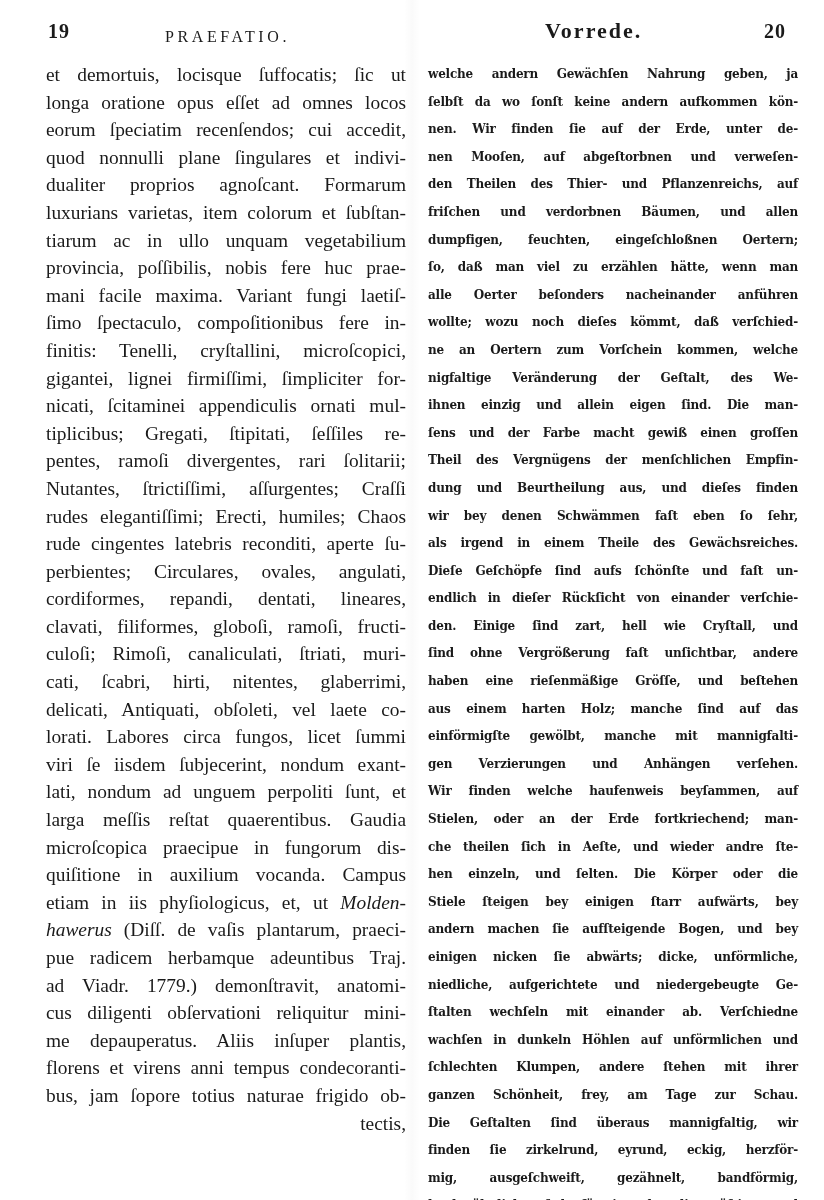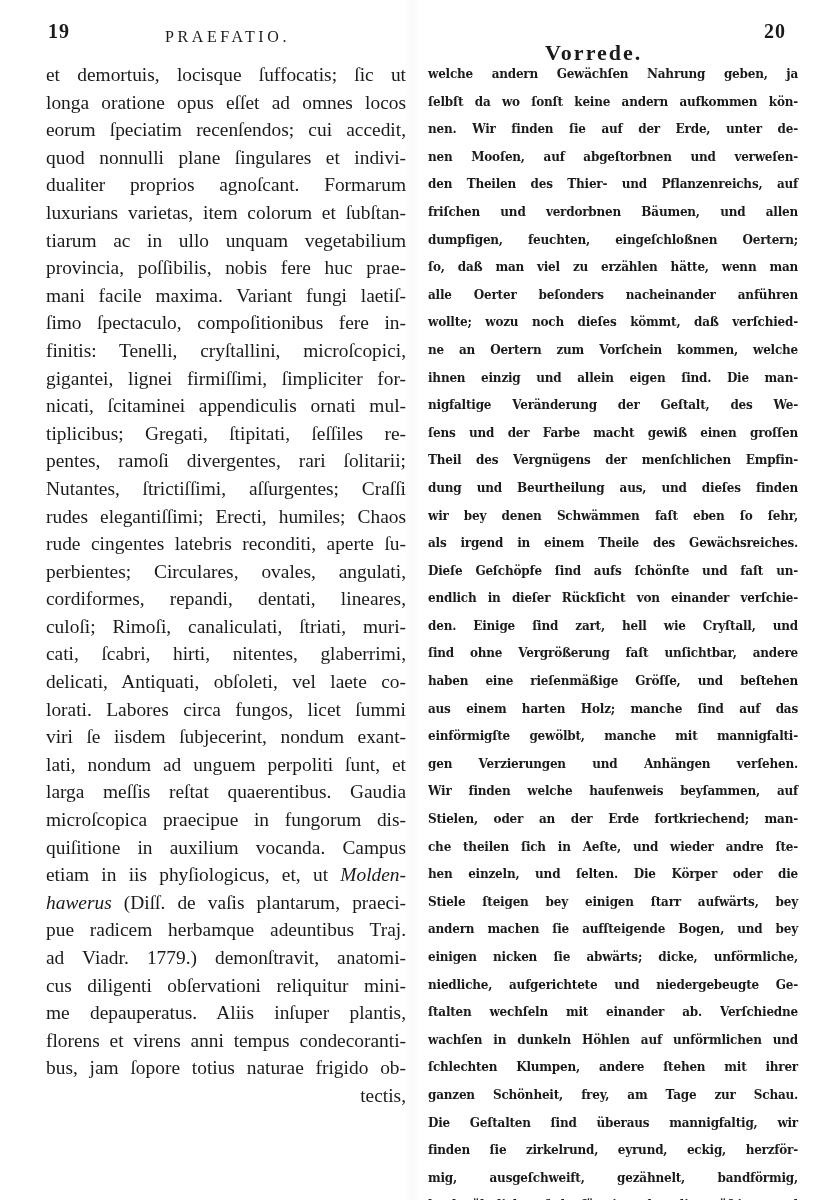--- a/index.html
+++ b/index.html
@@ -40,21 +40,21 @@
     font-family: "Liberation Serif", "DejaVu Serif", serif;
     font-size: 20px;
     font-weight: bold;
     letter-spacing: 1px;
     text-align: center;
   }
   .page-left .page-number { left: 48px; }
   .page-right .page-number { right: 38px; }
   .header-title {
     position: absolute;
-    top: 22px;
+    top: 0;
     font-family: "Liberation Serif", "DejaVu Serif", serif;
   }
   .page-left .header-title {
     left: 165px;
     font-size: 16px;
     letter-spacing: 3.6px;
     top: 10px;
   }
   .page-right .header-title {
     left: 133px;
@@ -128,20 +128,21 @@
       <span class="line">finitis: Tenelli, cryſtallini, microſcopici,</span>
       <span class="line">gigantei, lignei firmiſſimi, ſimpliciter for-</span>
       <span class="line">nicati, ſcitaminei appendiculis ornati mul-</span>
       <span class="line">tiplicibus; Gregati, ſtipitati, ſeſſiles re-</span>
       <span class="line">pentes, ramoſi divergentes, rari ſolitarii;</span>
       <span class="line">Nutantes, ſtrictiſſimi, aſſurgentes; Craſſi</span>
       <span class="line">rudes elegantiſſimi; Erecti, humiles; Chaos</span>
       <span class="line">rude cingentes latebris reconditi, aperte ſu-</span>
       <span class="line">perbientes; Circulares, ovales, angulati,</span>
       <span class="line">cordiformes, repandi, dentati, lineares,</span>
+      <span class="line">clavati, filiformes, globoſi, ramoſi, fructi-</span>
       <span class="line">culoſi; Rimoſi, canaliculati, ſtriati, muri-</span>
       <span class="line">cati, ſcabri, hirti, nitentes, glaberrimi,</span>
       <span class="line">delicati, Antiquati, obſoleti, vel laete co-</span>
       <span class="line">lorati. Labores circa fungos, licet ſummi</span>
       <span class="line">viri ſe iisdem ſubjecerint, nondum exant-</span>
       <span class="line">lati, nondum ad unguem perpoliti ſunt, et</span>
       <span class="line">larga meſſis reſtat quaerentibus. Gaudia</span>
       <span class="line">microſcopica praecipue in fungorum dis-</span>
       <span class="line">quiſitione in auxilium vocanda. Campus</span>
       <span class="line">etiam in iis phyſiologicus, et, ut <span class="it">Molden-</span></span>
@@ -168,22 +169,22 @@
       <span class="line">ſelbſt da wo ſonſt keine andern aufkommen kön-</span>
       <span class="line">nen. Wir finden ſie auf der Erde, unter de-</span>
       <span class="line">nen Mooſen, auf abgeſtorbnen und verweſen-</span>
       <span class="line">den Theilen des Thier- und Pflanzenreichs, auf</span>
       <span class="line">friſchen und verdorbnen Bäumen, und allen</span>
       <span class="line">dumpfigen, feuchten, eingeſchloßnen Oertern;</span>
       <span class="line">ſo, daß man viel zu erzählen hätte, wenn man</span>
       <span class="line">alle Oerter beſonders nacheinander anführen</span>
       <span class="line">wollte; wozu noch dieſes kömmt, daß verſchied-</span>
       <span class="line">ne an Oertern zum Vorſchein kommen, welche</span>
+      <span class="line">nigfaltige Veränderung der Geſtalt, des We-</span>
       <span class="line">ihnen einzig und allein eigen ſind. Die man-</span>
-      <span class="line">nigfaltige Veränderung der Geſtalt, des We-</span>
       <span class="line">ſens und der Farbe macht gewiß einen groſſen</span>
       <span class="line">Theil des Vergnügens der menſchlichen Empfin-</span>
       <span class="line">dung und Beurtheilung aus, und dieſes finden</span>
       <span class="line">wir bey denen Schwämmen faſt eben ſo ſehr,</span>
       <span class="line">als irgend in einem Theile des Gewächsreiches.</span>
       <span class="line">Dieſe Geſchöpfe ſind aufs ſchönſte und faſt un-</span>
       <span class="line">endlich in dieſer Rückſicht von einander verſchie-</span>
       <span class="line">den. Einige ſind zart, hell wie Cryſtall, und</span>
       <span class="line">ſind ohne Vergrößerung faſt unſichtbar, andere</span>
       <span class="line">haben eine rieſenmäßige Gröſſe, und beſtehen</span>

